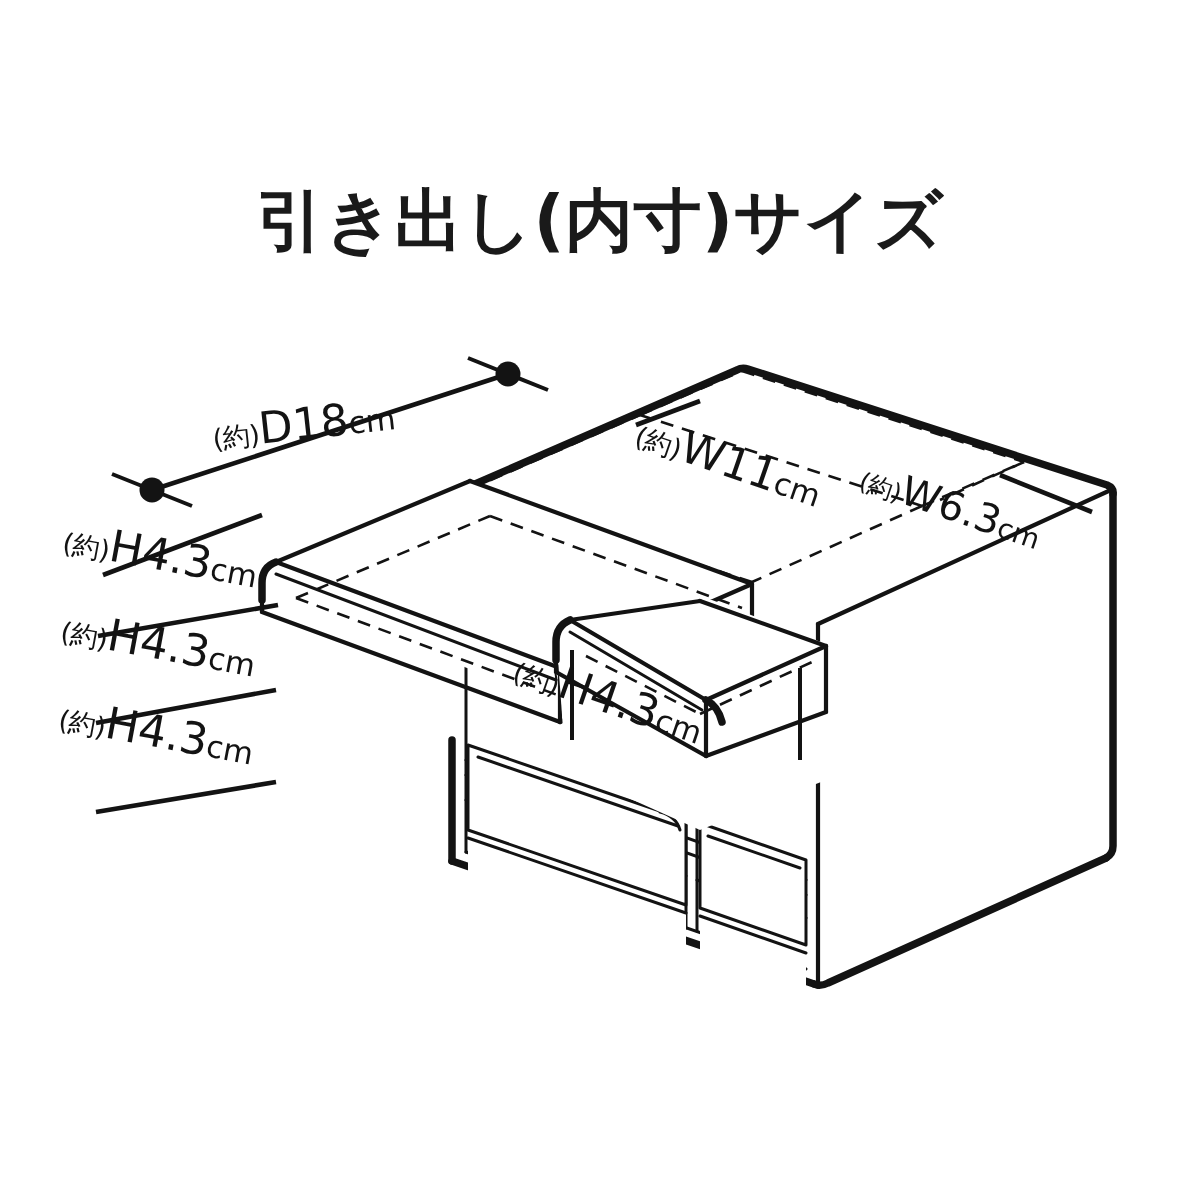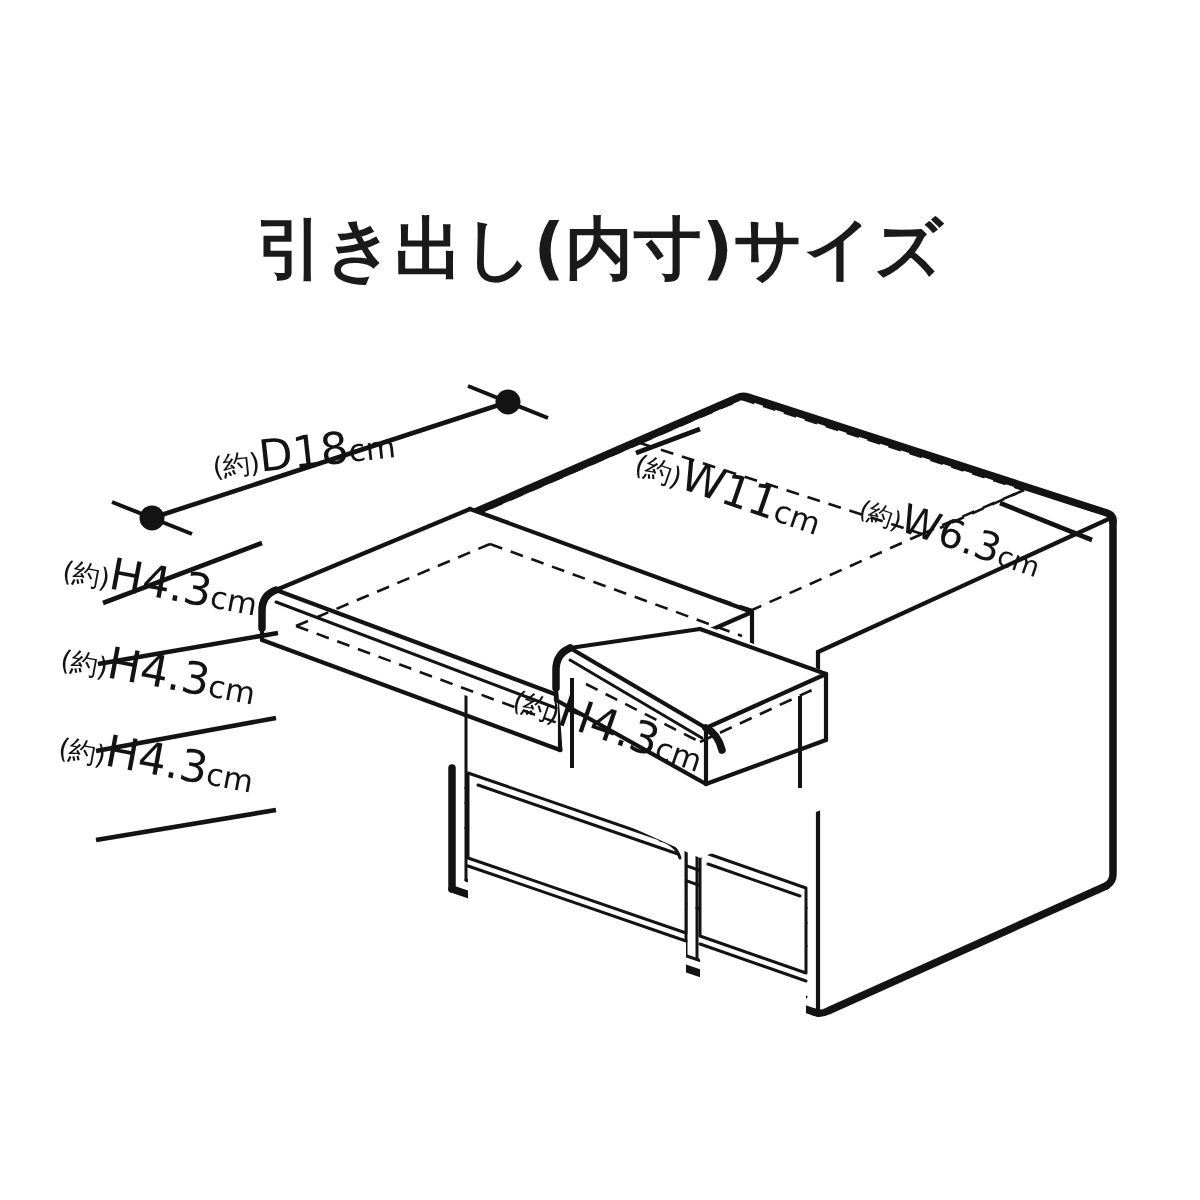--- a/index.html
+++ b/index.html
@@ -12,21 +12,20 @@
     height: 1200px;
     font-family: "DejaVu Sans", "Liberation Sans", sans-serif;
     overflow: hidden;
     position: relative;
   }
   #stage {
     position: relative;
     width: 1200px;
     height: 1071px;
     background: #ffffff;
-    margin-top: 28px;
   }
   #title {
     position: absolute;
     left: 0;
     top: 176px;
     width: 1200px;
     text-align: center;
     font-size: 68px;
     font-weight: 700;
     letter-spacing: 0.5px;

